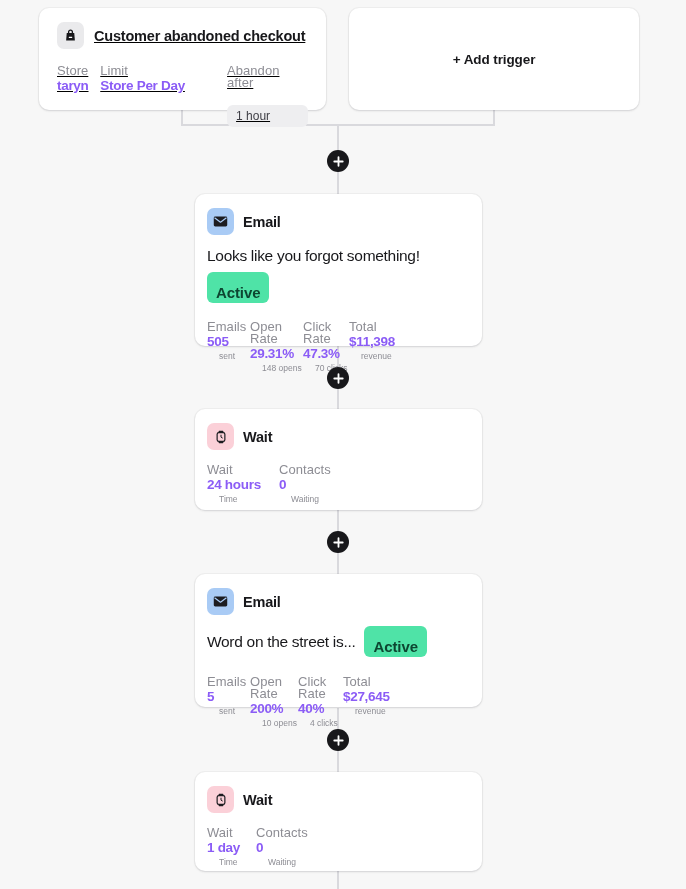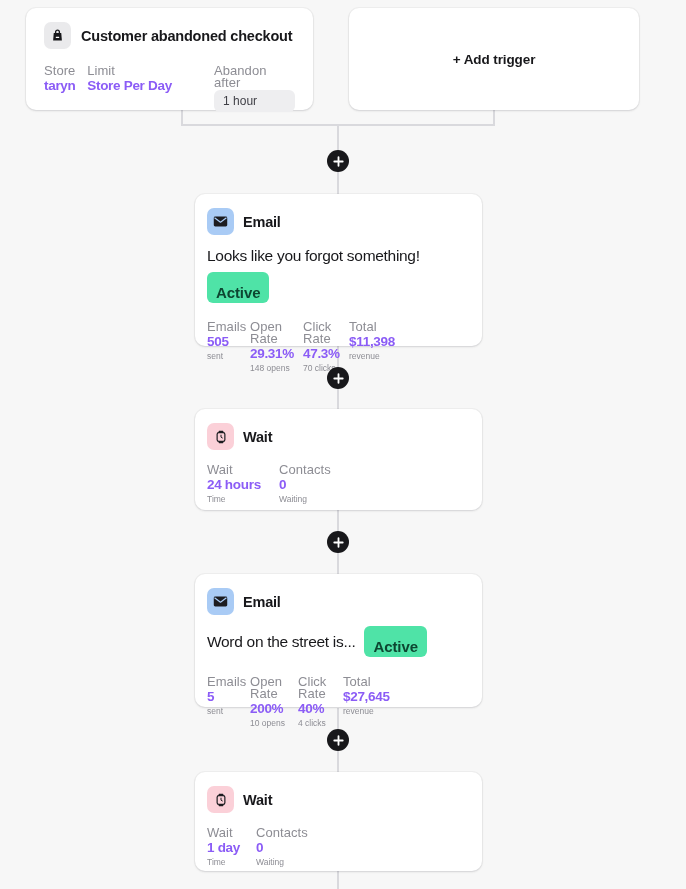--- a/index.html
+++ b/index.html
@@ -54,23 +54,24 @@
     background: #ffffff;
     border-radius: 10px;
     box-shadow: 0 1px 2px rgba(16,17,26,0.06),
                 0 1px 3px rgba(16,17,26,0.07),
                 0 0 0 1px rgba(16,17,26,0.035);
     z-index: 3;
   }
 
   
   #trigger-card {
-    left: 26px; top: 8px;
+    left: 39px; top: 8px;
     width: 287px; height: 102px;
     padding: 14px 18px 16px 18px;
+    text-decoration: underline;
   }
   .trigger-head {
     display: flex;
     align-items: center;
     gap: 10px;
     margin-bottom: 16px;
   }
   .icon-tile {
     width: 27px; height: 27px;
     border-radius: 7px;
@@ -102,30 +103,31 @@
     font-weight: bold;
     color: #8b5cf6;
     line-height: 17px;
     letter-spacing: -0.3px;
     white-space: nowrap;
   }
   .stat-sub {
     font-size: 8.5px;
     color: #8d8d94;
     line-height: 12px;
+    margin-left: 12px;
   }
   .chip {
     display: inline-block;
     background: #eeeef0;
     border-radius: 6px;
     padding: 4px 9px;
     font-size: 12px;
     color: #3f3f46;
     line-height: 14px;
-    margin-top: 1px;
+    margin-top: 16px;
   }
 
   
   #add-trigger-card {
     left: 349px; top: 8px;
     width: 290px; height: 102px;
     display: flex;
     align-items: center;
     justify-content: center;
     cursor: pointer;

